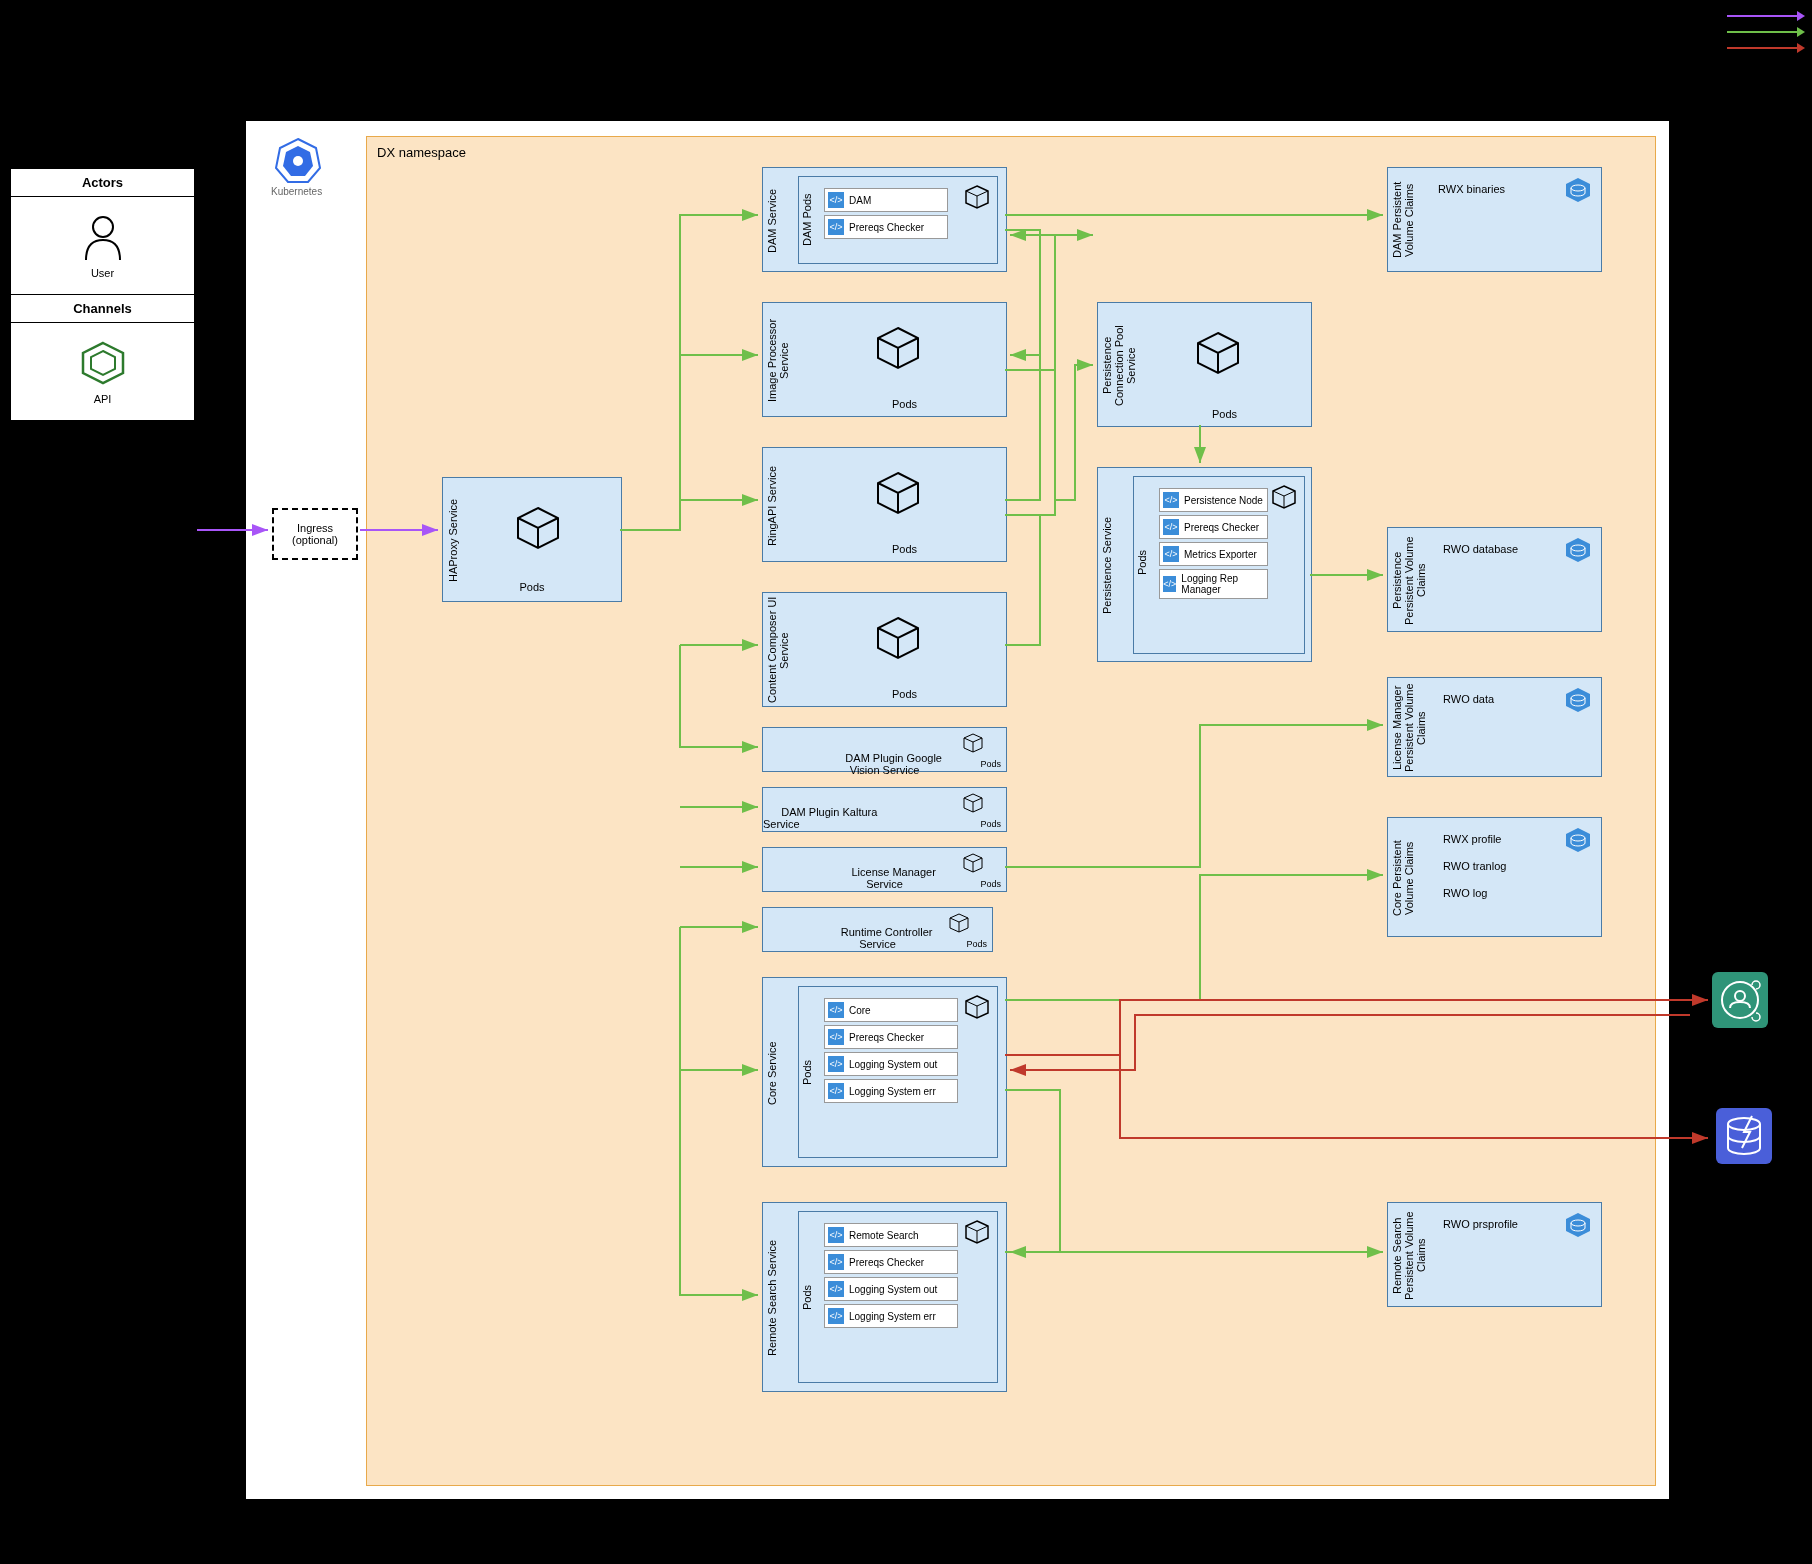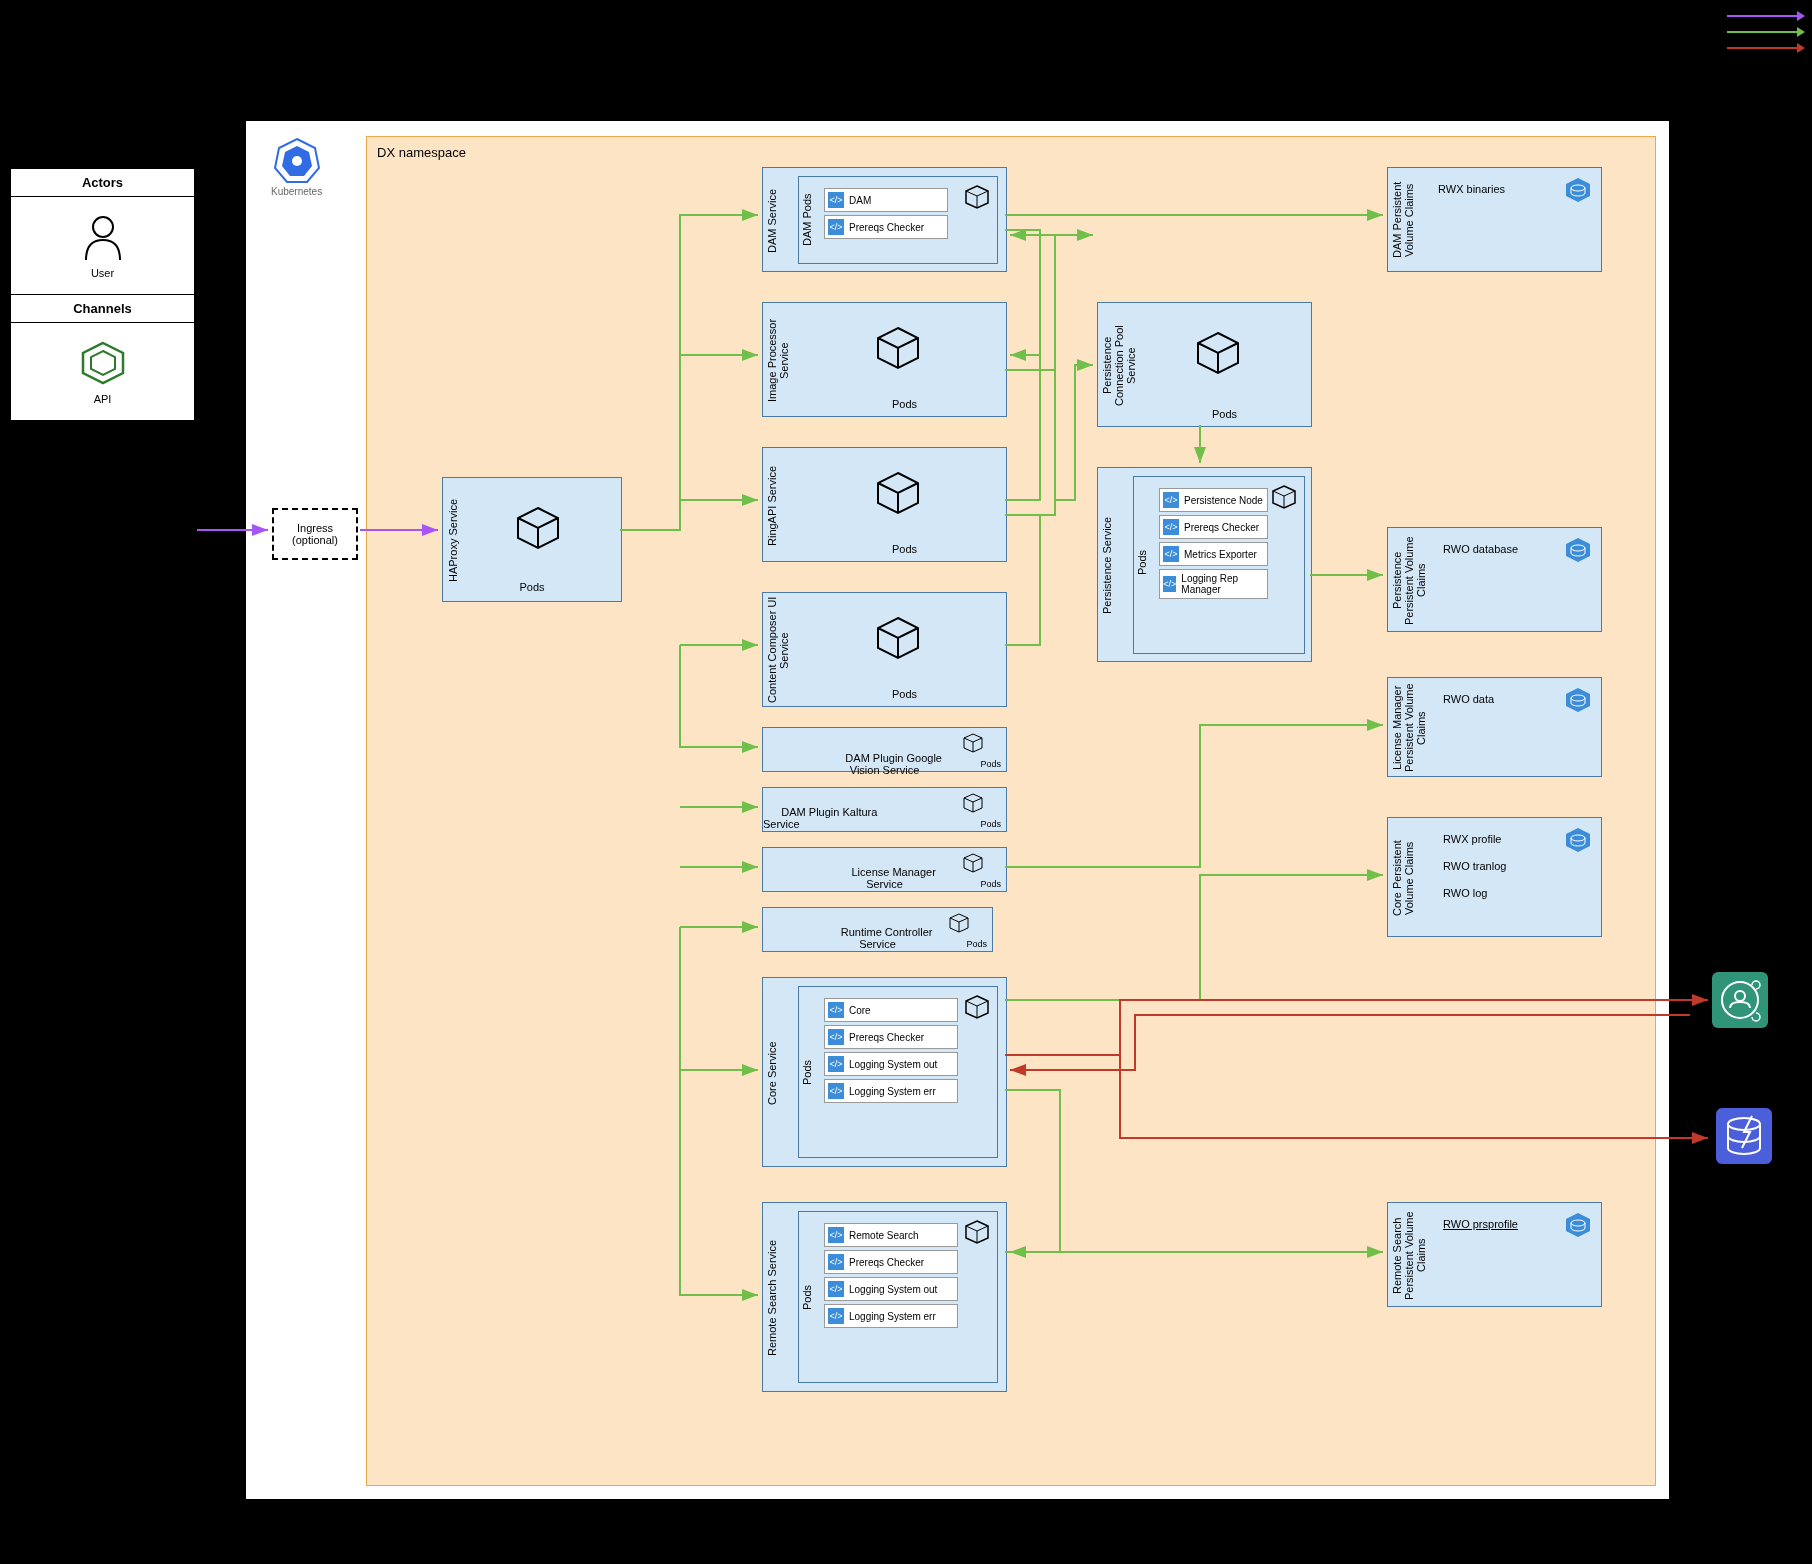--- a/index.html
+++ b/index.html
@@ -65,21 +65,21 @@
     <svg class="actor-icon" width="50" height="50">
         <polygon points="25,5 45,15 45,35 25,45 5,35 5,15" fill="none" stroke="#2d7a2d" stroke-width="2.5"></polygon>
         <polygon points="25,13 37,19 37,31 25,37 13,31 13,19" fill="none" stroke="#2d7a2d" stroke-width="2"></polygon>
       </svg>
     <div class="actor-label">API</div>
   </div>
 </div>
 
 <div class="canvas" style="left:245px; top:120px; width:1425px; height:1380px;">
 
-  <div class="k8s-logo" style="left:25px; top:15px;">
+  <div class="k8s-logo" style="left:25px; top:15px;text-align:right;">
     <svg width="48" height="48">
         <polygon points="24,3 42,12 46,32 34,46 14,46 2,32 6,12" fill="#fff" stroke="#326ce5" stroke-width="2"></polygon>
         <polygon points="24,10 36,16 39,30 31,40 17,40 9,30 12,16" fill="#326ce5"></polygon>
         <circle cx="24" cy="25" r="5" fill="#fff"></circle>
       </svg>
     <div>Kubernetes</div>
   </div>
 
   <div class="ns-box" style="left:120px; top:15px; width:1290px; height:1350px;">
     <div class="ns-label">DX namespace</div>
@@ -324,21 +324,21 @@
     </div>
     <div class="svc-box" style="left:1020px; top:1065px; width:215px; height:105px;">
       <div class="vlabel" style="left:3px; top:5px; height:95px; white-space:pre;">Remote Search
 Persistent Volume
 Claims</div>
       <svg width="30" height="28" style="position:absolute; right:8px; top:8px;">
           <polygon points="15,2 27,8 27,20 15,26 3,20 3,8" fill="#3b8dd9"></polygon>
           <ellipse cx="15" cy="12" rx="7" ry="3" fill="none" stroke="#fff"></ellipse>
           <path d="M8 12 v5 a7 3 0 0 0 14 0 v-5" fill="none" stroke="#fff"></path>
         </svg>
-      <div class="pvc-text" style="left:55px; top:15px;text-decoration:underline;">RWO prsprofile</div>
+      <div class="pvc-text" style="left:55px; top:15px;">RWO prsprofile</div>
     </div>
 
   </div>
 </div>
 
 <div class="ingress-box" style="left:272px; top:508px; width:86px;">
   <div>Ingress</div>
   <div>(optional)</div>
 </div>
 

